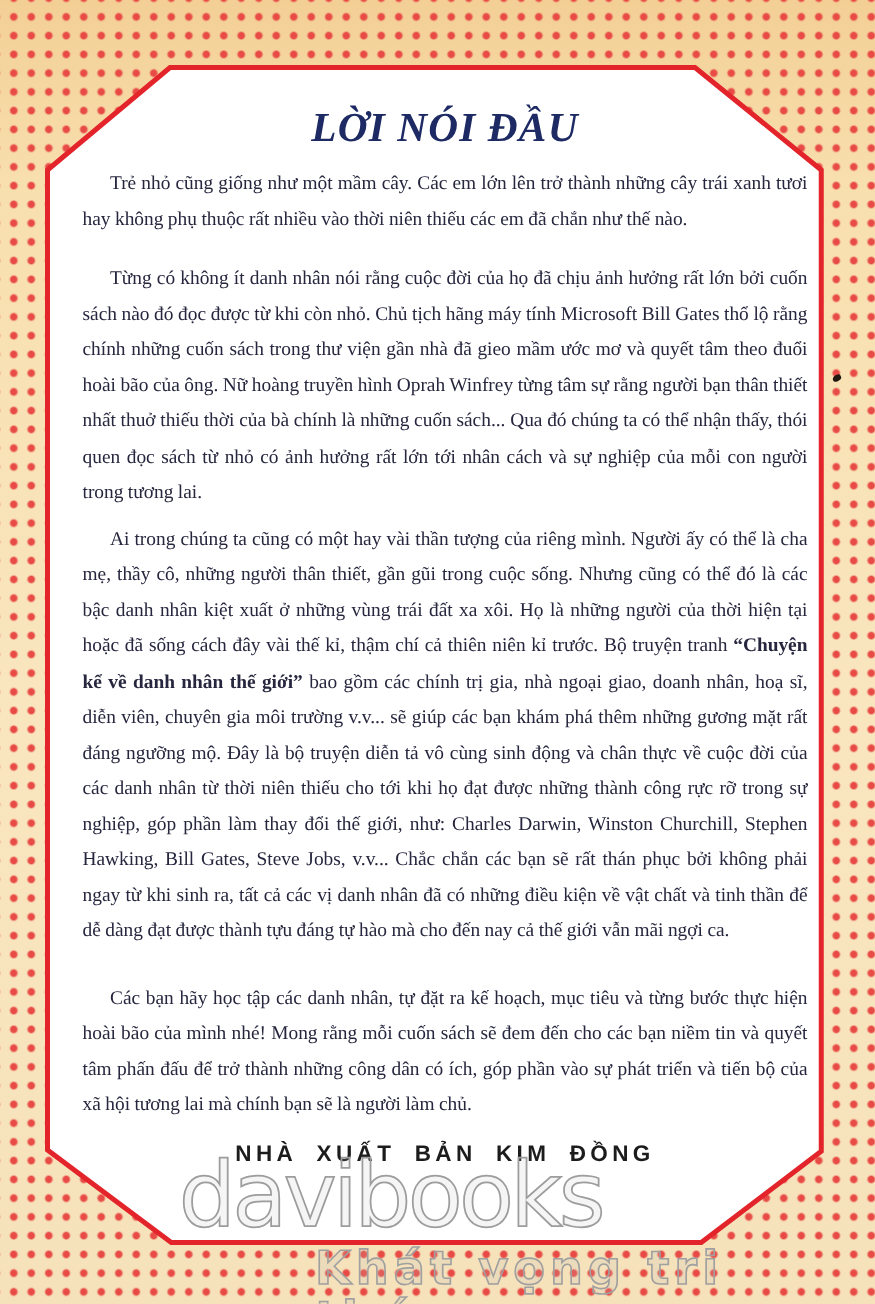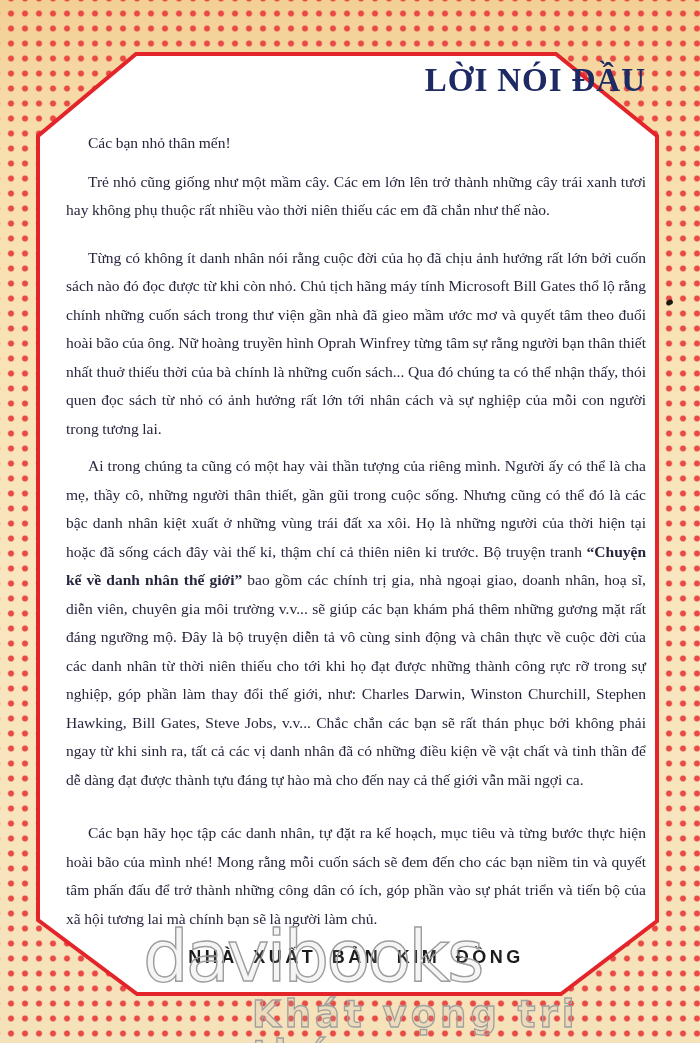--- a/index.html
+++ b/index.html
@@ -24,28 +24,29 @@
     width: 580px;
     color: #26263e;
     font-size: 15.5px;
     line-height: 28.5px;
     text-align: justify;
     word-spacing: -0.3px;
   }
   .content p { text-indent: 22px; }
 
   .title {
-    margin-top: 60px;
-    text-align: right;
+    margin-top: 83px;
+    text-align: center;
     text-indent: 0 !important;
     font-size: 33px;
     line-height: 40px;
     font-weight: bold;
     letter-spacing: 1px;
     color: #1e2a63;
+    font-style: italic;
   }
   .greeting  { margin-top: 29px; text-align: left; }
   .para-1    { margin-top: 10px; }
   .para-2    { margin-top: 19px; }
   .para-3    { margin-top: 9px;  }
   .para-4    { margin-top: 25px; }
   .series-bold { font-weight: bold; }
 
   .publisher {
     margin-top: 10px;
@@ -97,21 +98,20 @@
 </head>
 <body>
 
 <svg class="panel" width="700" height="1043" viewBox="0 0 700 1043">
   <polygon points="136,54 556,54 657,136 657,921 561,994 137,994 38,920 38,136" fill="#ffffff" stroke="#e3242b" stroke-width="4" stroke-linejoin="miter"></polygon>
 </svg>
 
 <div class="content">
   <h1 class="title">LỜI NÓI ĐẦU</h1>
 
-  <p class="greeting">Các bạn nhỏ thân mến!</p>
 
   <p class="para-1">Trẻ nhỏ cũng giống như một mầm cây. Các em lớn lên trở thành những cây trái xanh tươi hay không phụ thuộc rất nhiều vào thời niên thiếu các em đã chắn như thế nào.</p>
 
   <p class="para-2">Từng có không ít danh nhân nói rằng cuộc đời của họ đã chịu ảnh hưởng rất lớn bởi cuốn sách nào đó đọc được từ khi còn nhỏ. Chủ tịch hãng máy tính Microsoft Bill Gates thổ lộ rằng chính những cuốn sách trong thư viện gần nhà đã gieo mầm ước mơ và quyết tâm theo đuổi hoài bão của ông. Nữ hoàng truyền hình Oprah Winfrey từng tâm sự rằng người bạn thân thiết nhất thuở thiếu thời của bà chính là những cuốn sách... Qua đó chúng ta có thể nhận thấy, thói quen đọc sách từ nhỏ có ảnh hưởng rất lớn tới nhân cách và sự nghiệp của mỗi con người trong tương lai.</p>
 
   <p class="para-3"><span>Ai trong chúng ta cũng có một hay vài thần tượng của riêng mình. Người ấy có thể là cha mẹ, thầy cô, những người thân thiết, gần gũi trong cuộc sống. Nhưng cũng có thể đó là các bậc danh nhân kiệt xuất ở những vùng trái đất xa xôi. Họ là những người của thời hiện tại hoặc đã sống cách đây vài thế kỉ, thậm chí cả thiên niên kỉ trước. Bộ truyện tranh </span><span class="series-bold">“Chuyện kể về danh nhân thế giới”</span><span> bao gồm các chính trị gia, nhà ngoại giao, doanh nhân, hoạ sĩ, diễn viên, chuyên gia môi trường v.v... sẽ giúp các bạn khám phá thêm những gương mặt rất đáng ngưỡng mộ. Đây là bộ truyện diễn tả vô cùng sinh động và chân thực về cuộc đời của các danh nhân từ thời niên thiếu cho tới khi họ đạt được những thành công rực rỡ trong sự nghiệp, góp phần làm thay đổi thế giới, như: Charles Darwin, Winston Churchill, Stephen Hawking, Bill Gates, Steve Jobs, v.v... Chắc chắn các bạn sẽ rất thán phục bởi không phải ngay từ khi sinh ra, tất cả các vị danh nhân đã có những điều kiện về vật chất và tinh thần để dễ dàng đạt được thành tựu đáng tự hào mà cho đến nay cả thế giới vẫn mãi ngợi ca.</span></p>
 
   <p class="para-4">Các bạn hãy học tập các danh nhân, tự đặt ra kế hoạch, mục tiêu và từng bước thực hiện hoài bão của mình nhé! Mong rằng mỗi cuốn sách sẽ đem đến cho các bạn niềm tin và quyết tâm phấn đấu để trở thành những công dân có ích, góp phần vào sự phát triển và tiến bộ của xã hội tương lai mà chính bạn sẽ là người làm chủ.</p>
 
   <p class="publisher">NHÀ XUẤT BẢN KIM ĐỒNG</p>

